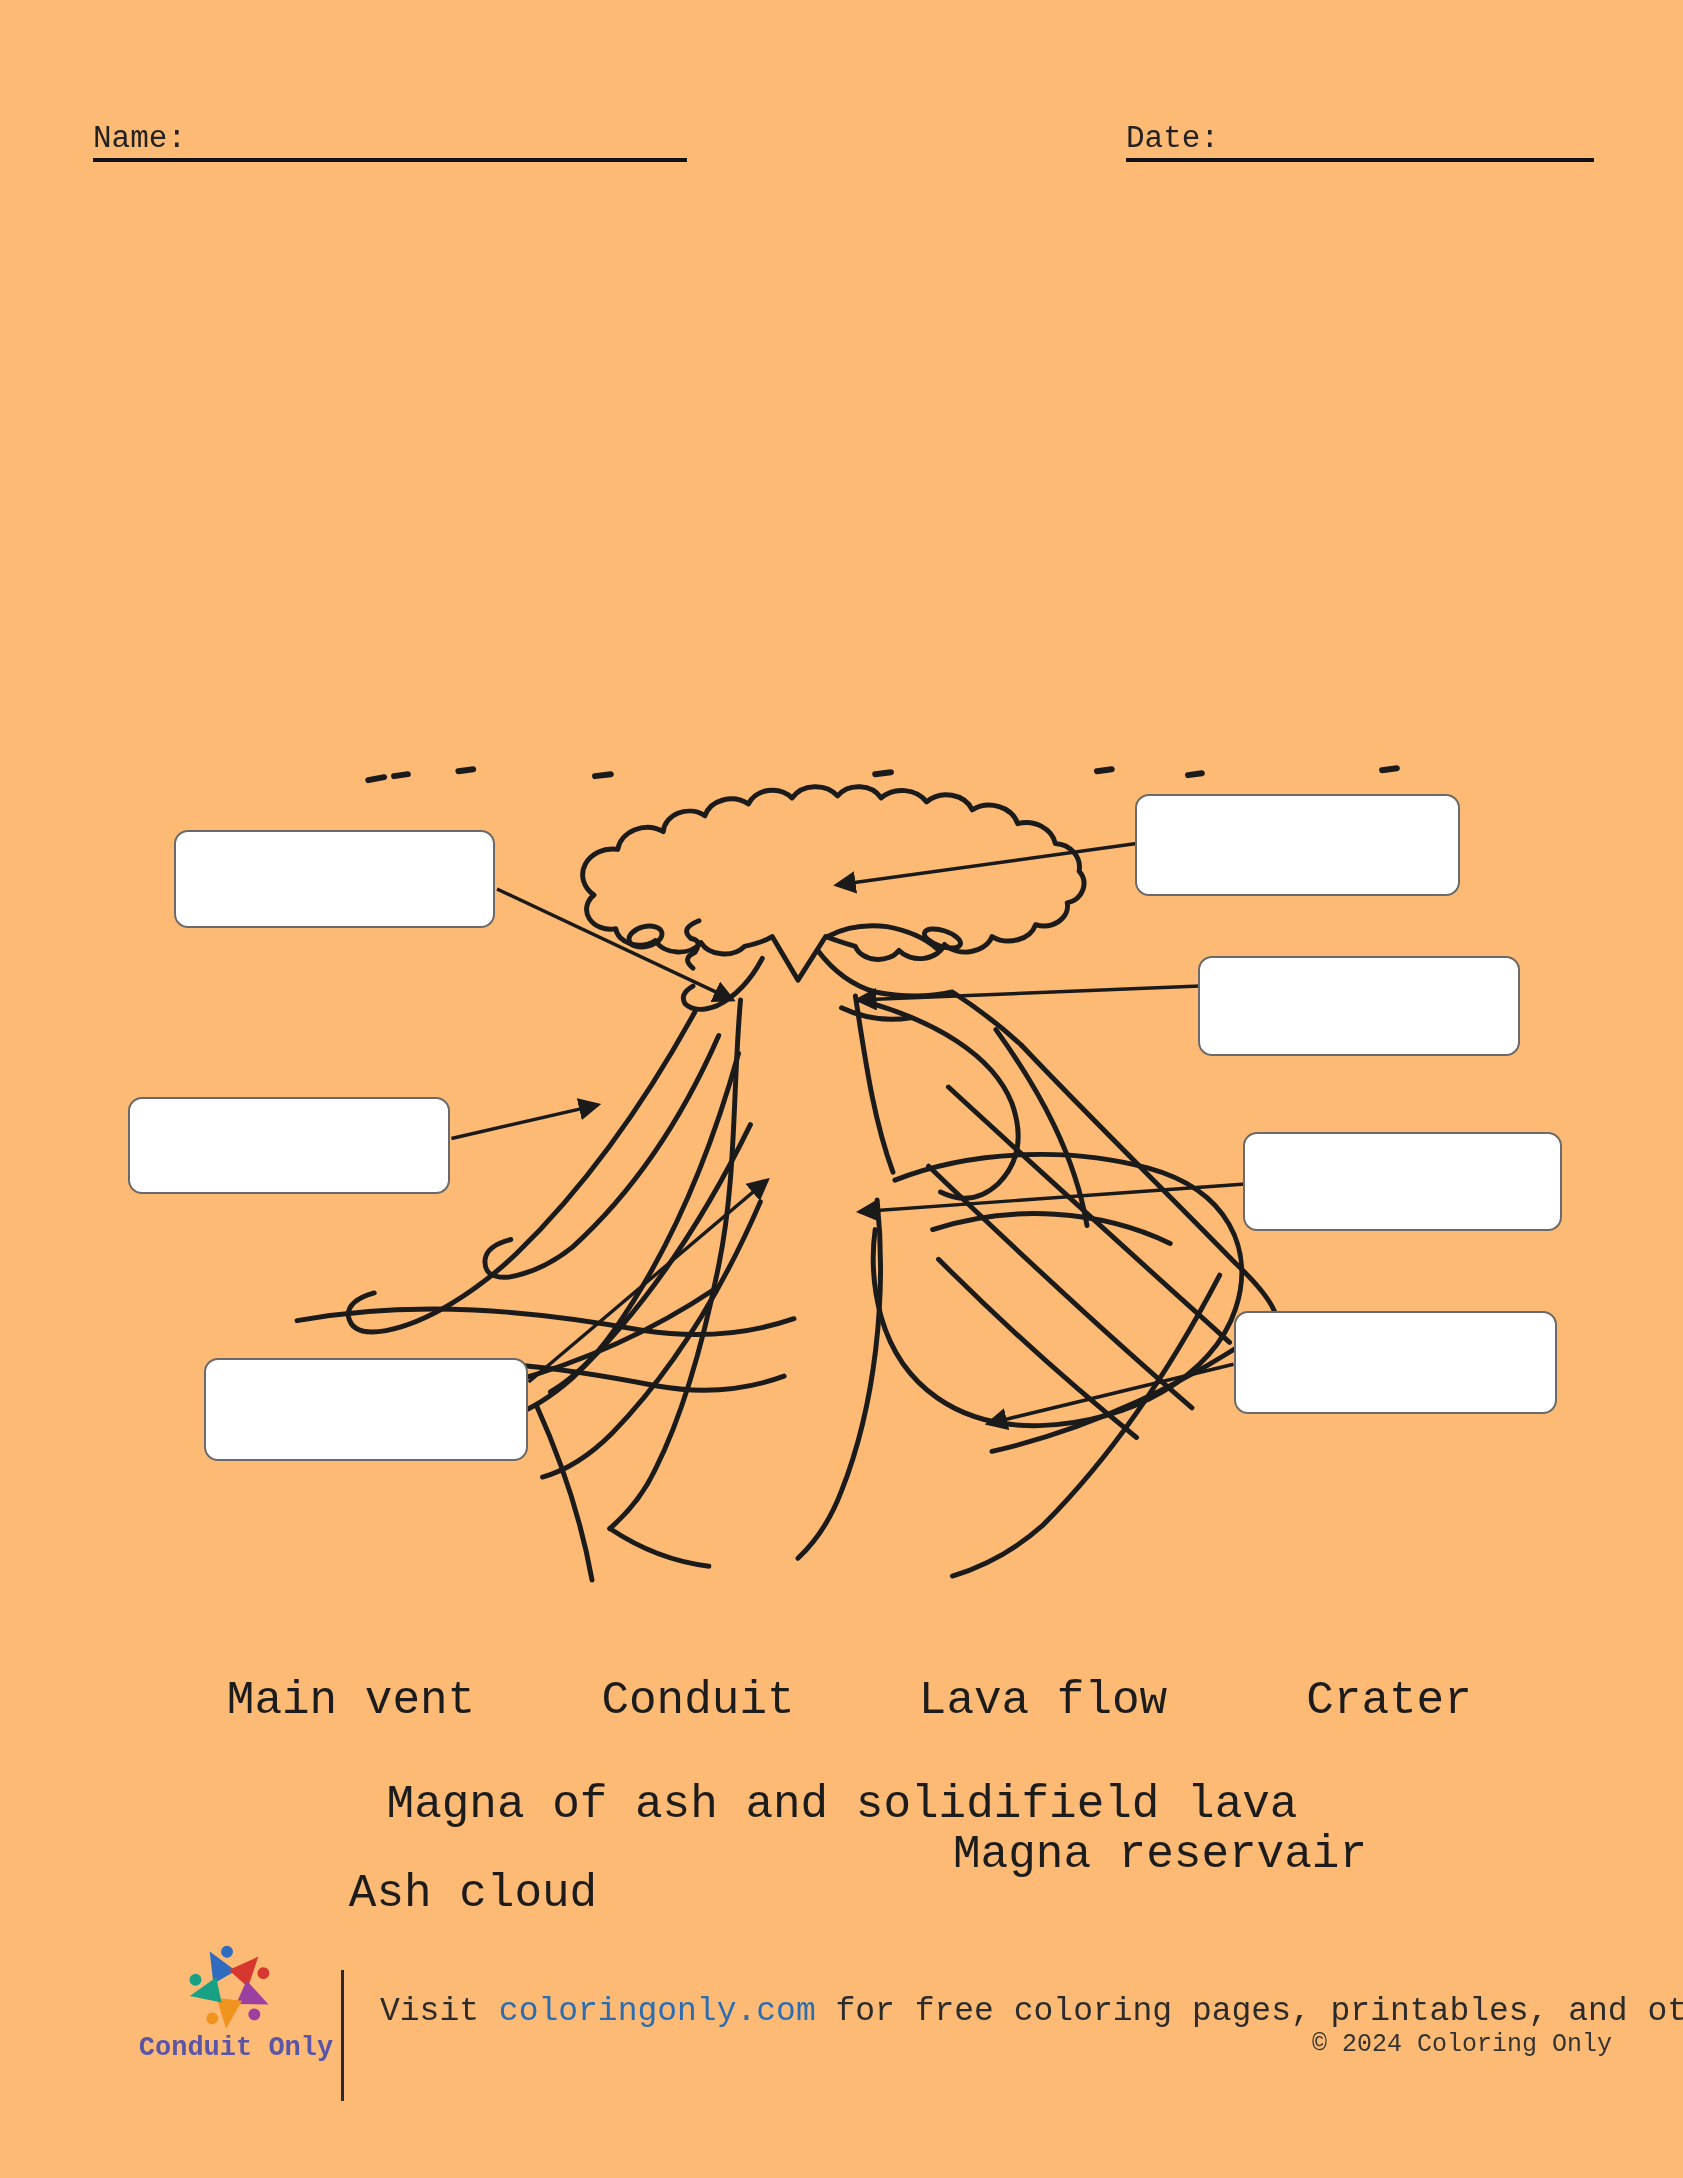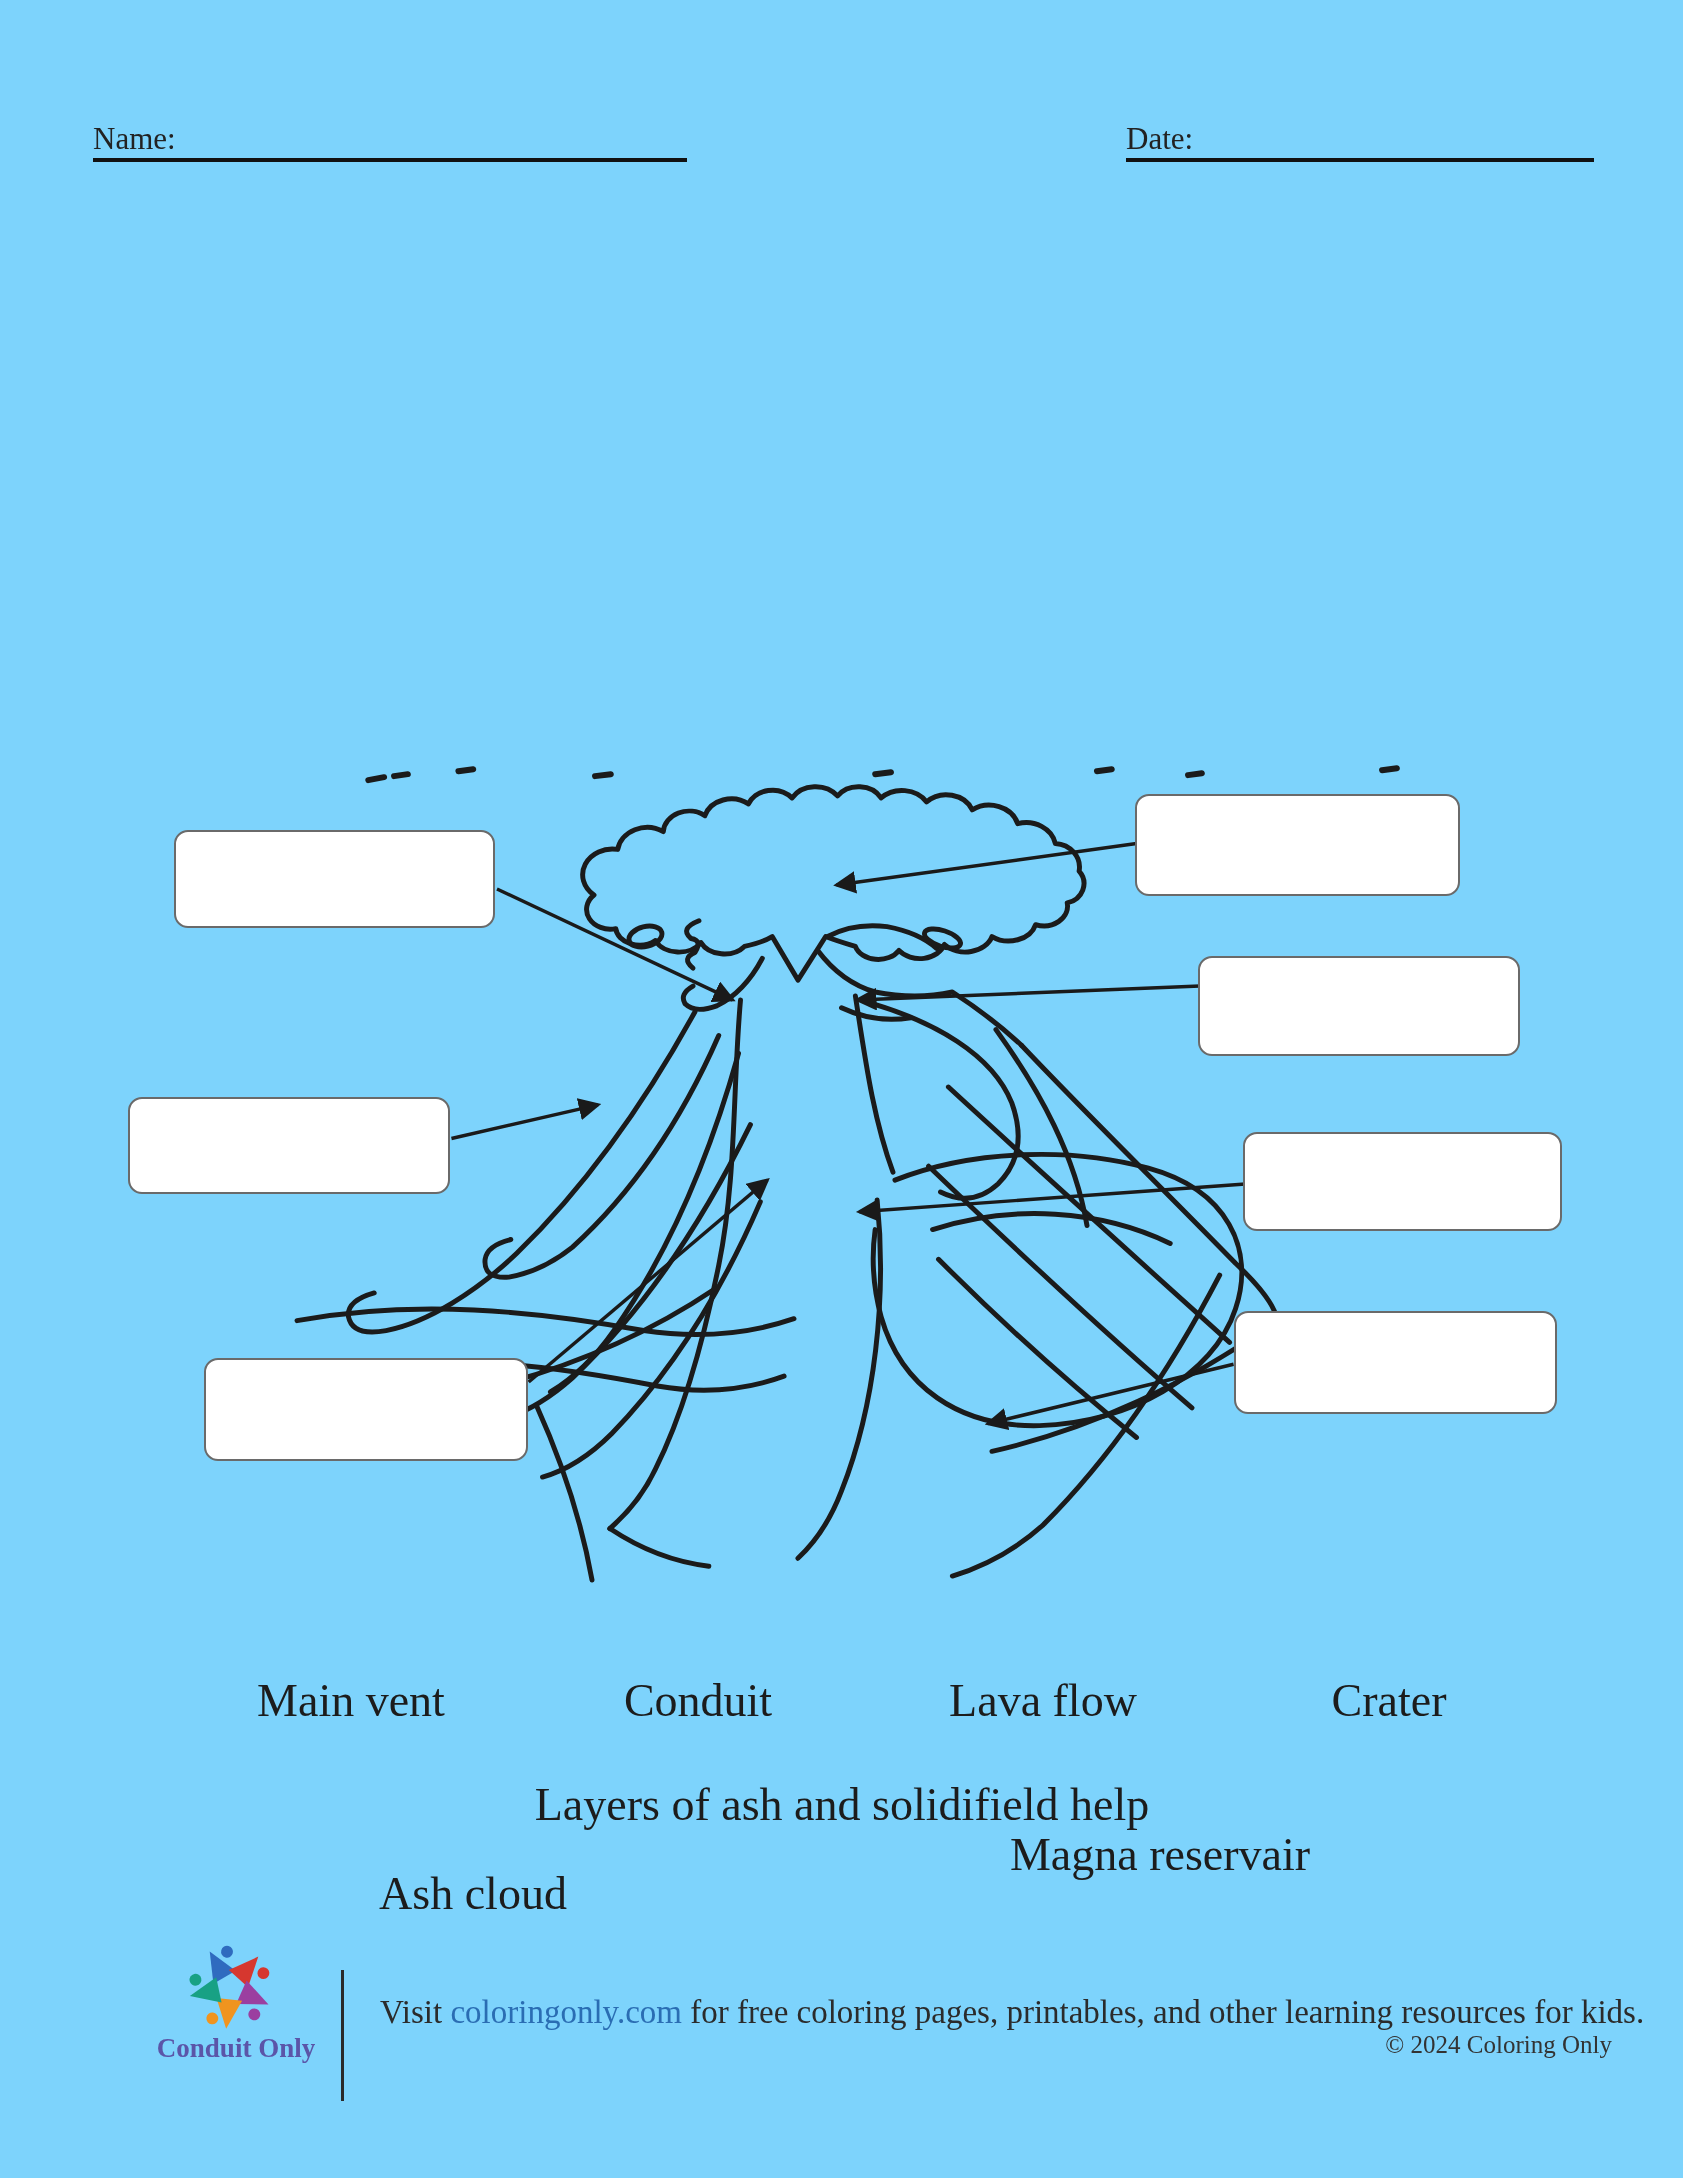--- a/index.html
+++ b/index.html
@@ -1,18 +1,18 @@
 <!DOCTYPE html>
 <html><head>
 <meta charset="utf-8">
 <style>
   html,body{margin:0;padding:0;background:#e8e8e8;}
   .page{
-    position:relative;width:1683px;height:2178px;background:#7dd3fc;
-    font-family:Liberation Serif, serif;overflow:hidden;color:#1f1f1f;
+    position:relative;width:1683px;height:2178px;background:#fdba74;
+    font-family:Liberation Mono, monospace;overflow:hidden;color:#1f1f1f;
   }
   .abs{position:absolute;}
   
   .field-label{font-size:31px;color:#222;line-height:1;}
   .write-line{position:absolute;height:4px;background:#111;}
   
   .title{
     position:absolute;left:0;right:0;top:303px;text-align:center;
     font-size:117px;font-weight:bold;letter-spacing:-4px;color:#2b7c5a;line-height:1;
   }
@@ -157,21 +157,21 @@
   <div class="label-box" style="left:204px;top:1358px;width:324px;height:103px;"></div>
   <div class="label-box" style="left:1135px;top:794px;width:325px;height:102px;"></div>
   <div class="label-box" style="left:1198px;top:956px;width:322px;height:100px;"></div>
   <div class="label-box" style="left:1243px;top:1132px;width:319px;height:99px;"></div>
   <div class="label-box" style="left:1234px;top:1311px;width:323px;height:103px;"></div>
 
   <div class="word" style="left:351px;top:1678px;">Main vent</div>
   <div class="word" style="left:698px;top:1678px;">Conduit</div>
   <div class="word" style="left:1043px;top:1678px;">Lava flow</div>
   <div class="word" style="left:1389px;top:1678px;">Crater</div>
-  <div class="word" style="left:842px;top:1782px;">Layers of ash and solidifield help</div>
+  <div class="word" style="left:842px;top:1782px;">Magna of ash and solidifield lava</div>
   <div class="word" style="left:473px;top:1871px;">Ash cloud</div>
   <div class="word" style="left:1160px;top:1832px;">Magna reservair</div>
 
   <svg class="abs" style="left:156px;top:1936px;" width="149" height="99" viewBox="0 0 150 100">
     <g transform="translate(75,52)">
       <g transform="rotate(-30)">
           <path d="M0,-42 L13,-12 L-13,-12 Z" fill="#2f6bbf"></path>
           <circle cx="15" cy="-33" r="6" fill="#2f6bbf"></circle>
         </g>
       <g transform="rotate(42)">

